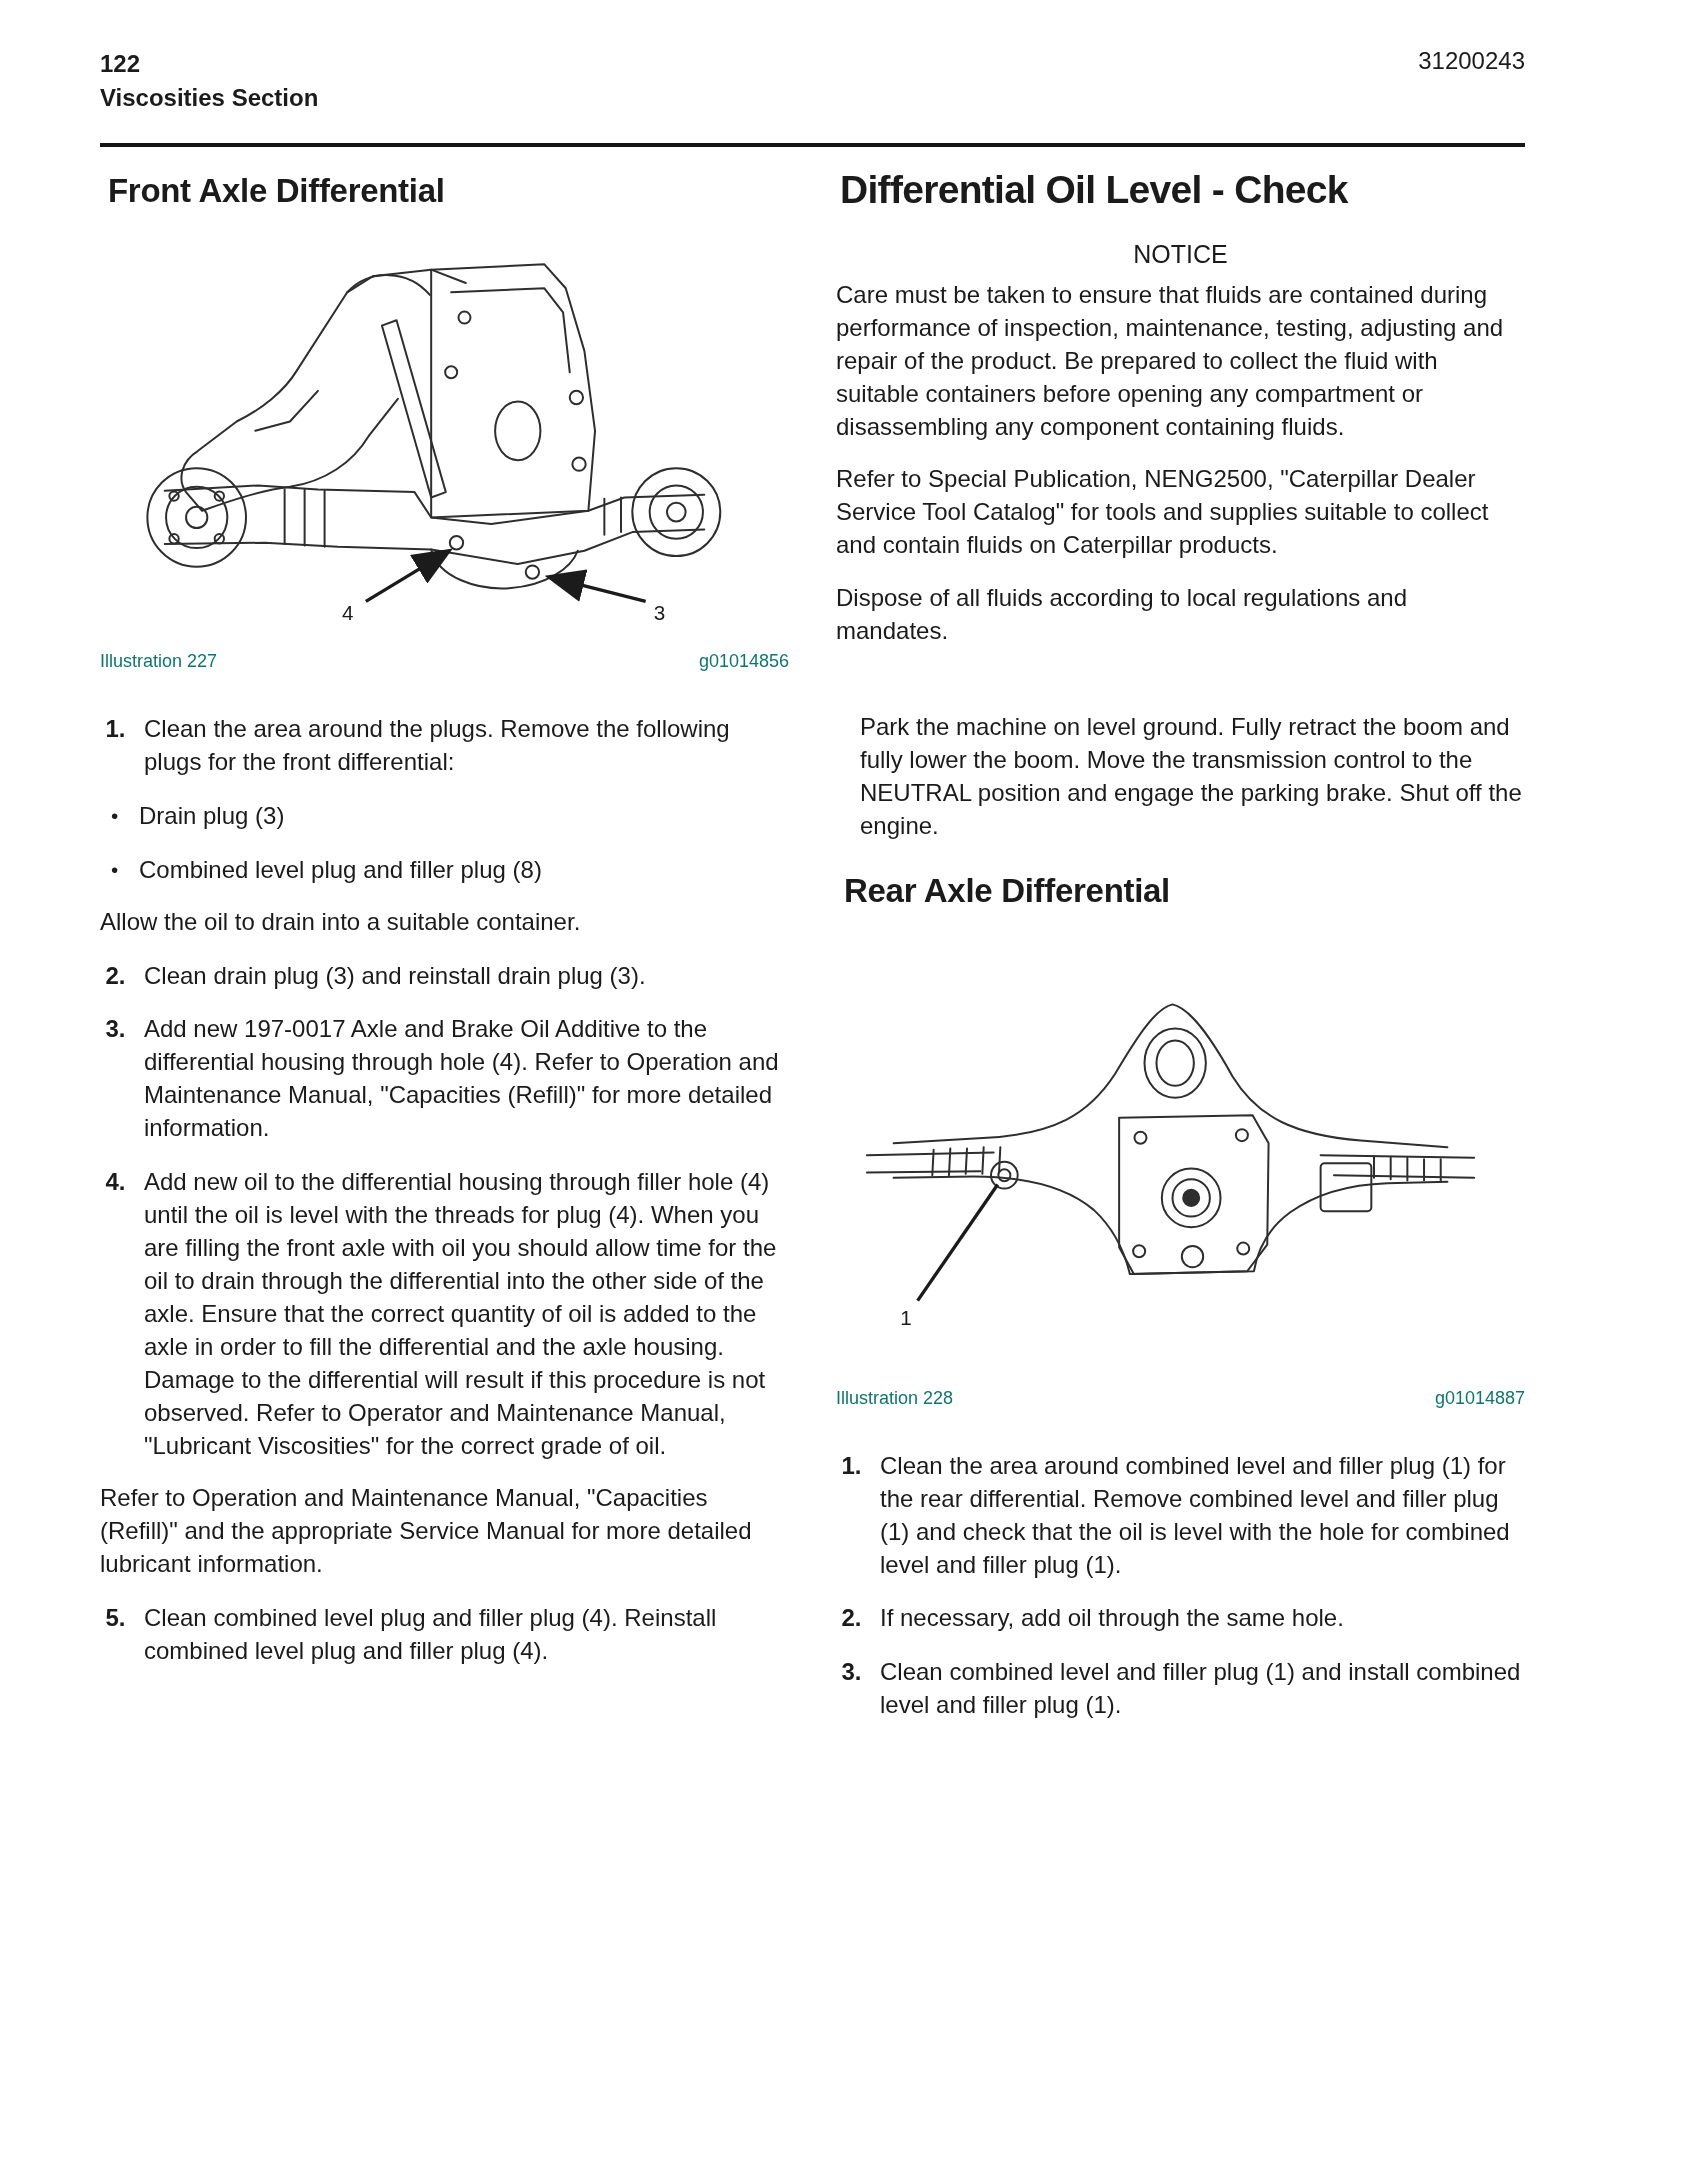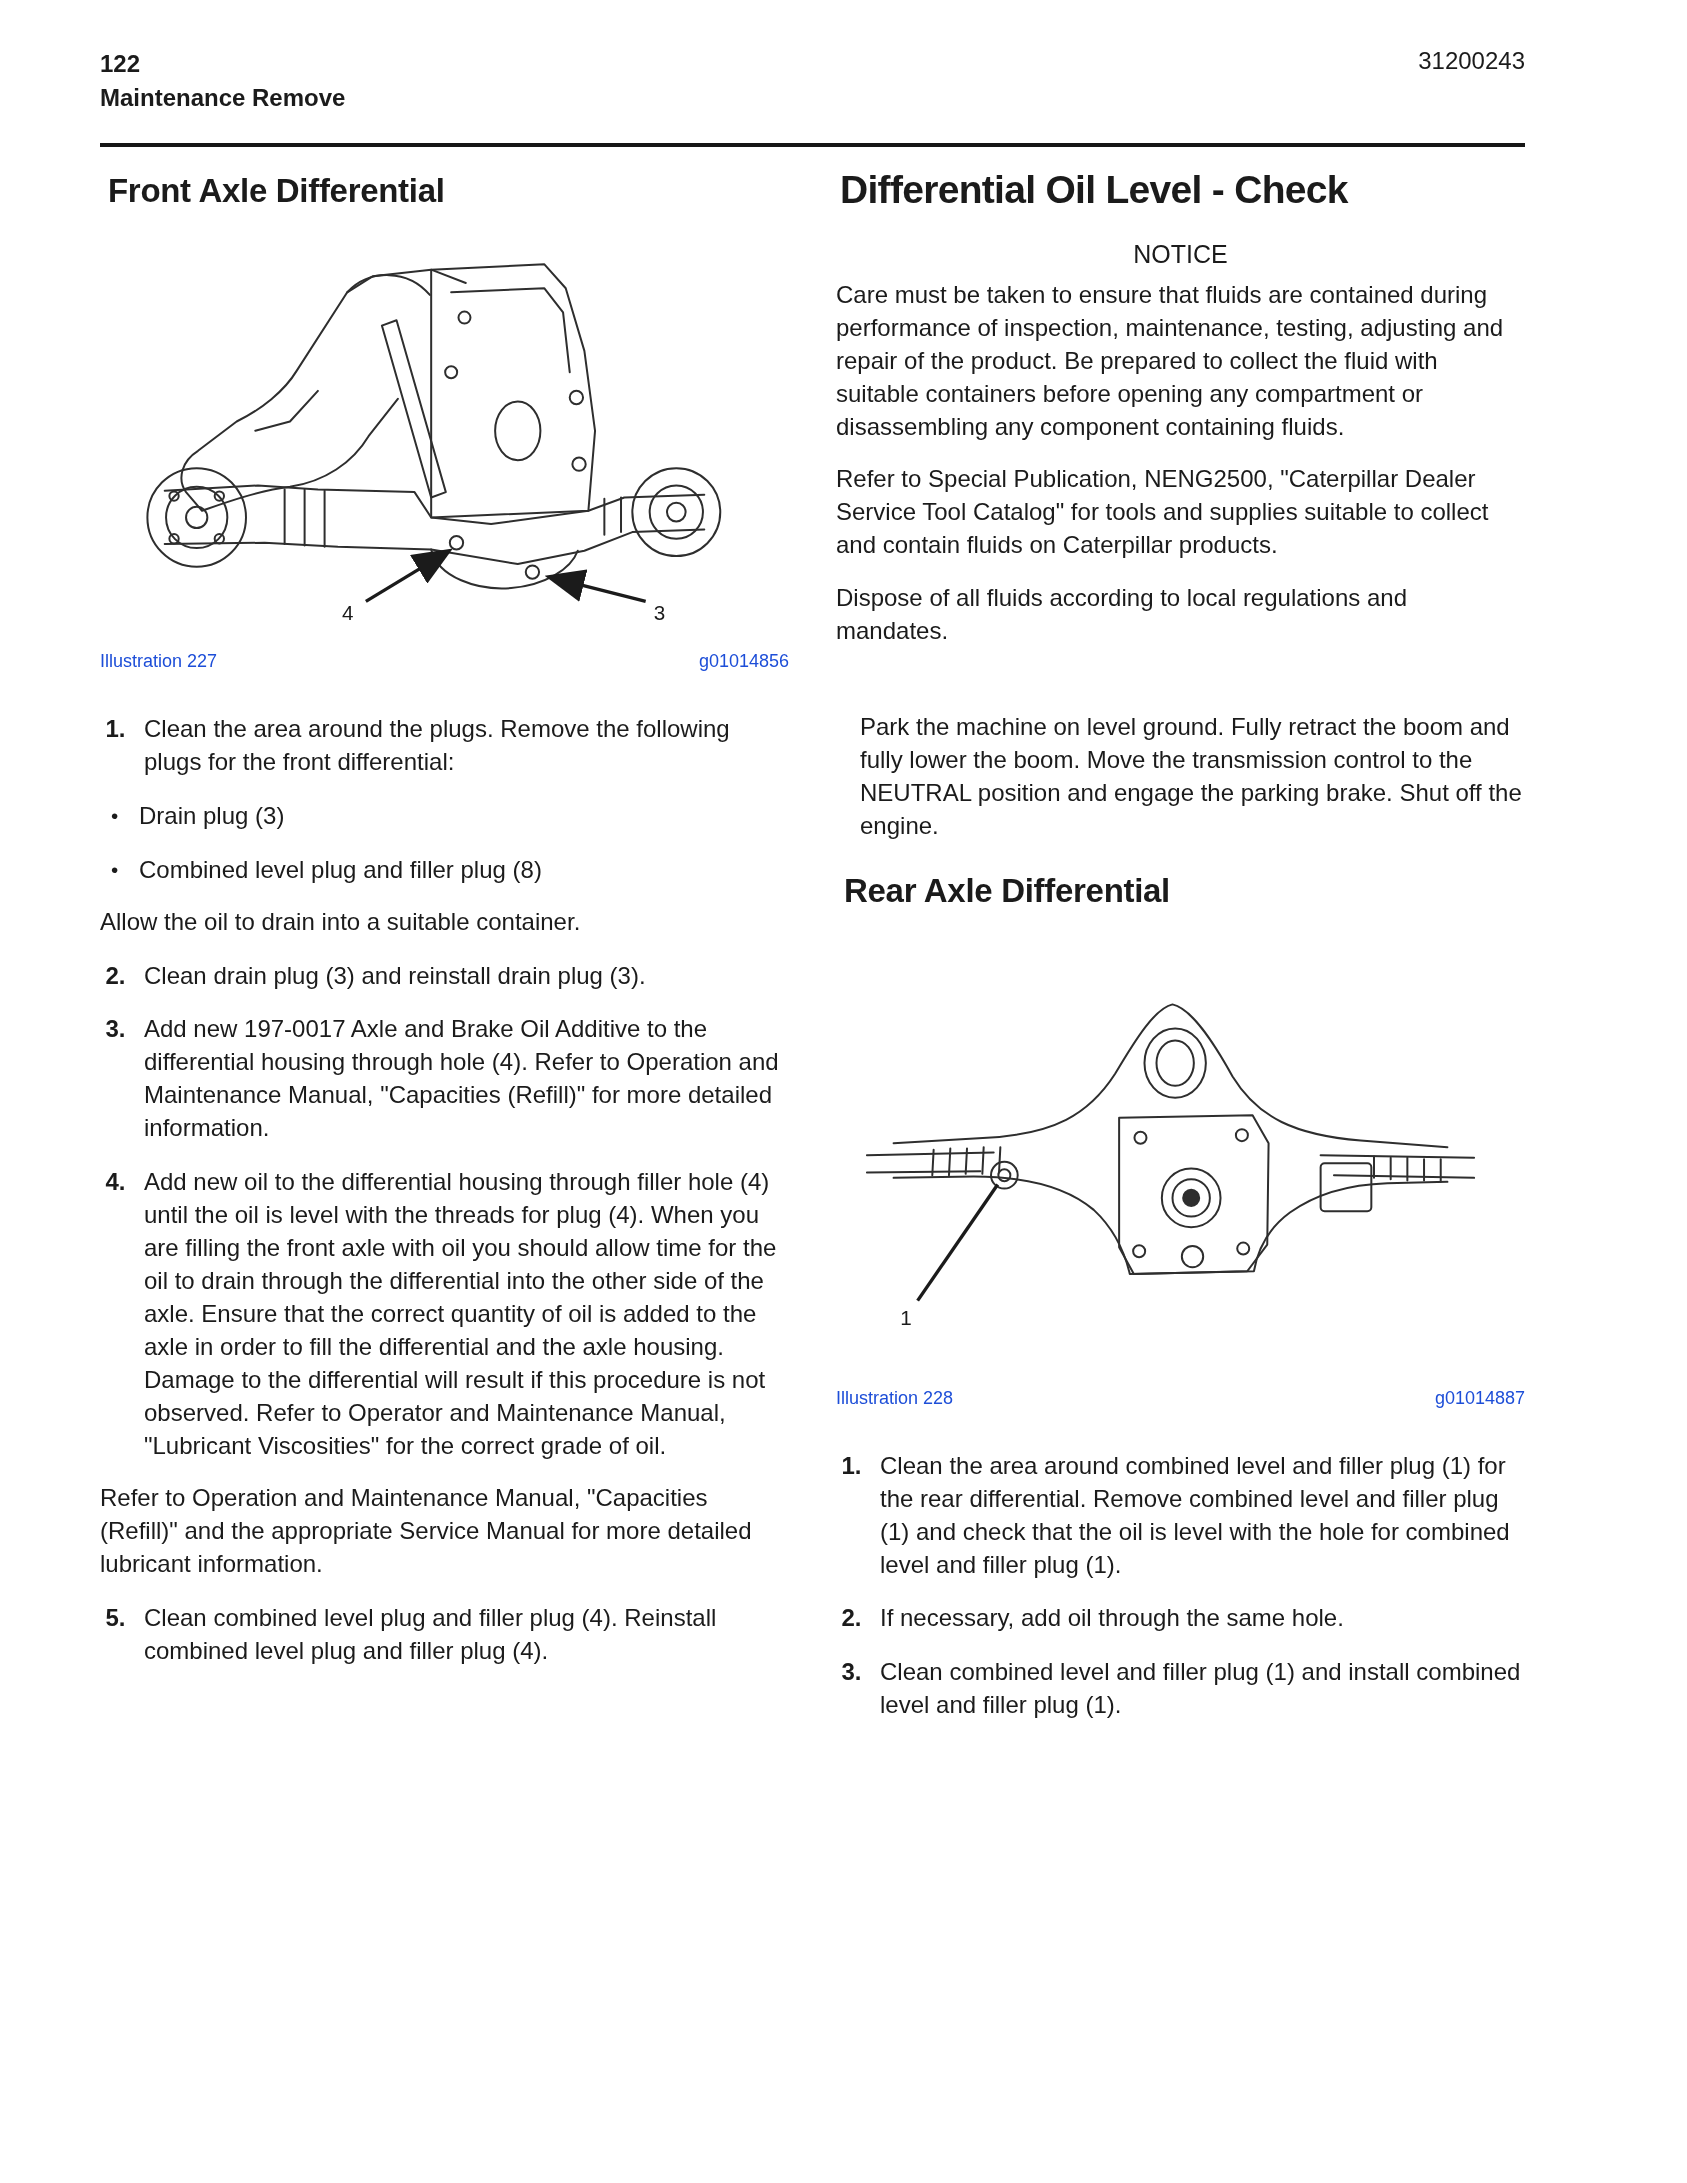--- a/index.html
+++ b/index.html
@@ -15,21 +15,21 @@
   .hdr-right{position:absolute;right:162px;top:47px;font-size:24px;}
   .rule{position:absolute;left:100px;top:143px;width:1425px;height:0;border-top:4.8px solid #161616;}
   .col{position:absolute;top:164px;width:689px;}
   .col-left{left:100px;}
   .col-right{left:836px;}
   h2.sub{font-size:33px;margin:8px;font-weight:bold;letter-spacing:-0.3px;}
   h1.main{font-size:39px;margin:4px;font-weight:bold;letter-spacing:-0.7px;}
   .figure{position:relative;margin-top:20.7px;height:413px;}
   .figure svg{position:absolute;left:13.8px;top:0;}
   .figcaption{display:flex;justify-content:space-between;align-items:baseline;
-    margin-top:6.9px;font-size:18px;color:#1d4ed8;}
+    margin-top:6.9px;font-size:18px;color:#0f766e;}
   .body, .step .txt, .bullet .txt{font-size:24px;line-height:33px;}
   .body{margin-top:19.3px;}
   .mt-xl{margin-top:63px;margin-left:24px;}
   .notice-label{margin-top:27.6px;text-align:center;font-size:25px;}
   .step{display:flex;margin-top:20.7px;}
   .step .num{width:44px;flex:0 0 44px;font-weight:bold;font-size:24px;line-height:33px;padding-left:5.5px;box-sizing:border-box;}
   .step .txt{flex:1;}
   .bullet{display:flex;margin-top:21px;}
   .bullet .dot{width:39px;flex:0 0 39px;padding-left:11px;box-sizing:border-box;font-size:20.7px;line-height:33px;}
   .bullet .dot::before{content:"•";}
@@ -38,21 +38,21 @@
   .lineart{stroke:#2e2e2e;stroke-width:3;fill:none;stroke-linejoin:round;stroke-linecap:round;}
   .callout{stroke:#1b1b1b;stroke-width:5;}
 </style>
 </head>
 <body>
 
 <div class="page">
 
   <div class="hdr-left">
     <div>122</div>
-    <div>Maintenance Remove</div>
+    <div>Viscosities Section</div>
   </div>
   <div class="hdr-right">31200243</div>
   <div class="rule"></div>
 
   <div class="col col-left">
     <h2 class="sub">Front Axle Differential</h2>
 
     <div class="figure">
       <svg width="641" height="413" viewBox="0 0 950 620">
         <defs>

